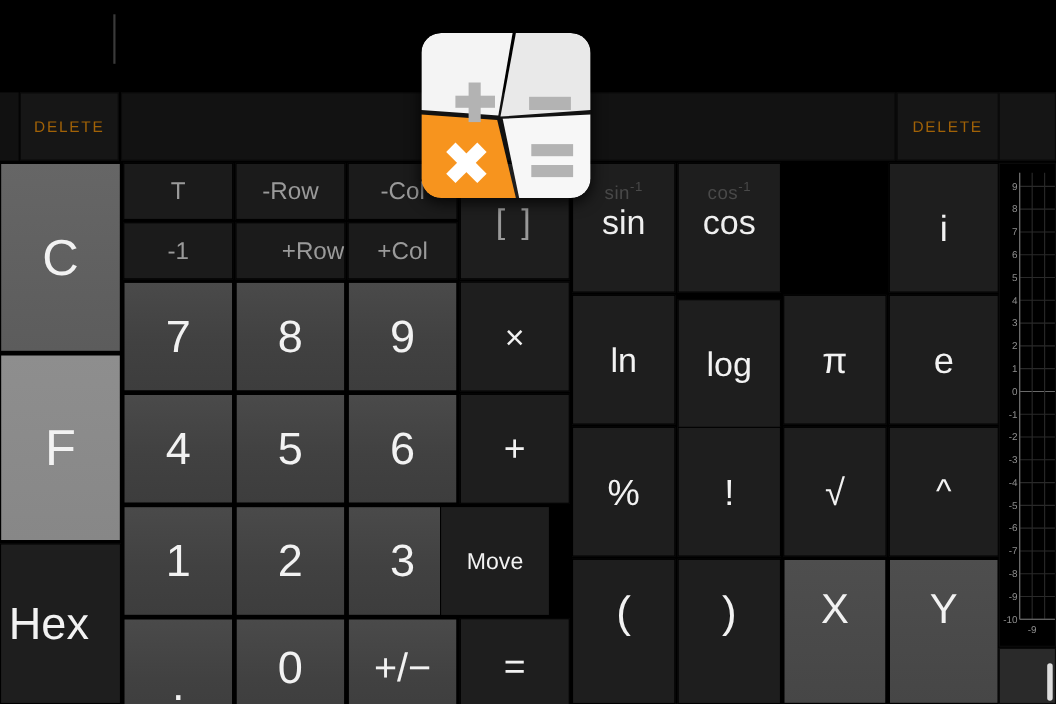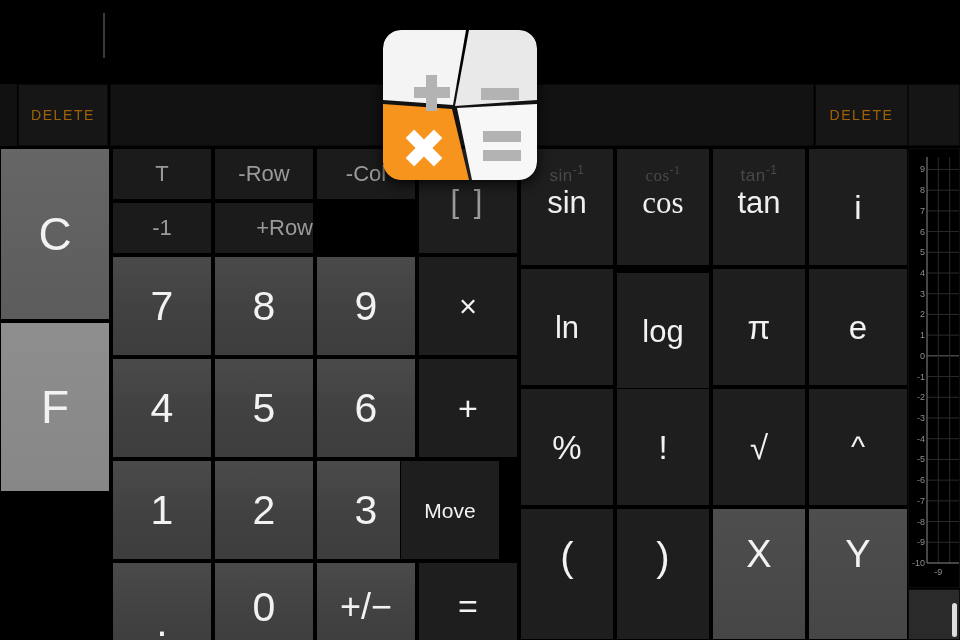--- a/index.html
+++ b/index.html
@@ -78,36 +78,42 @@
   <div id="del-rightpad"></div>
 
   <div id="keypad">
 
     <div class="key k-lite" style="left:0px;top:0px;width:110px;height:172px;font-size:46px;">
       <span class="lbl">C</span>
       </div>
     <div class="key k-lite2" style="left:0px;top:174px;width:110px;height:170px;font-size:46px;">
       <span class="lbl">F</span>
       </div>
+    <div class="key k-dark" style="left:0px;top:346px;width:110px;height:146px;font-size:41px;justify-content:flex-start;padding-left:7px;">
+      <span class="lbl">Hex</span>
+      </div>
 
     <div class="key k-small" style="left:112px;top:0px;width:100px;height:52px;font-size:22px;">
       <span class="lbl dim">T</span>
       </div>
     <div class="key k-small" style="left:316px;top:0px;width:100px;height:52px;font-size:22px;">
       <span class="lbl dim">-Col</span>
       </div>
     <div class="key k-small" style="left:214px;top:0px;width:100px;height:52px;font-size:22px;">
       <span class="lbl dim">-Row</span>
       </div>
 
     <div class="key k-small" style="left:112px;top:54px;width:100px;height:52px;font-size:22px;">
       <span class="lbl dim">-1</span>
       </div>
     <div class="key k-small" style="left:214px;top:54px;width:100px;height:52px;font-size:22px;justify-content:flex-end;">
       <span class="lbl dim">+Row</span>
+      </div>
+    <div class="key k-small" style="left:316px;top:54px;width:100px;height:52px;font-size:22px;">
+      <span class="lbl dim">+Col</span>
       </div>
 
     <div class="key k-dark" style="left:418px;top:0px;width:100px;height:106px;font-size:31px;letter-spacing:3px;">
       <span class="lbl dim">[ ]</span>
       </div>
 
     <div class="key k-num" style="left:112px;top:108px;width:100px;height:100px;font-size:41px;">
       <span class="lbl">7</span>
       </div>
     <div class="key k-num" style="left:214px;top:108px;width:100px;height:100px;font-size:41px;">
@@ -160,34 +166,26 @@
       </div>
 
     <div class="key k-dark" style="left:520px;top:0px;width:94px;height:118px;">
       <div class="fnwrap">
         <div class="sup">
           <span>sin</span><sup>-1</sup>
         </div>
         <div class="fnmain">sin</div>
       </div>
       </div>
-    <div class="key k-dark" style="left:616px;top:0px;width:94px;height:118px;font-family:Liberation Serif, serif;">
+    <div class="key k-dark" style="left:616px;top:0px;width:94px;height:118px;">
       <div class="fnwrap">
         <div class="sup">
           <span>cos</span><sup>-1</sup>
         </div>
         <div class="fnmain">cos</div>
-      </div>
-      </div>
-    <div class="key k-dark" style="left:712px;top:0px;width:94px;height:118px;">
-      <div class="fnwrap">
-        <div class="sup">
-          <span>tan</span><sup>-1</sup>
-        </div>
-        <div class="fnmain">tan</div>
       </div>
       </div>
     <div class="key k-dark" style="left:808px;top:0px;width:100px;height:118px;font-size:33px;">
       <span class="lbl">i</span>
       </div>
 
     <div class="key k-dark" style="left:520px;top:120px;width:94px;height:118px;font-size:31px;">
       <span class="lbl">ln</span>
       </div>
     <div class="key k-dark" style="left:616px;top:124px;width:94px;height:118px;font-size:31px;">

